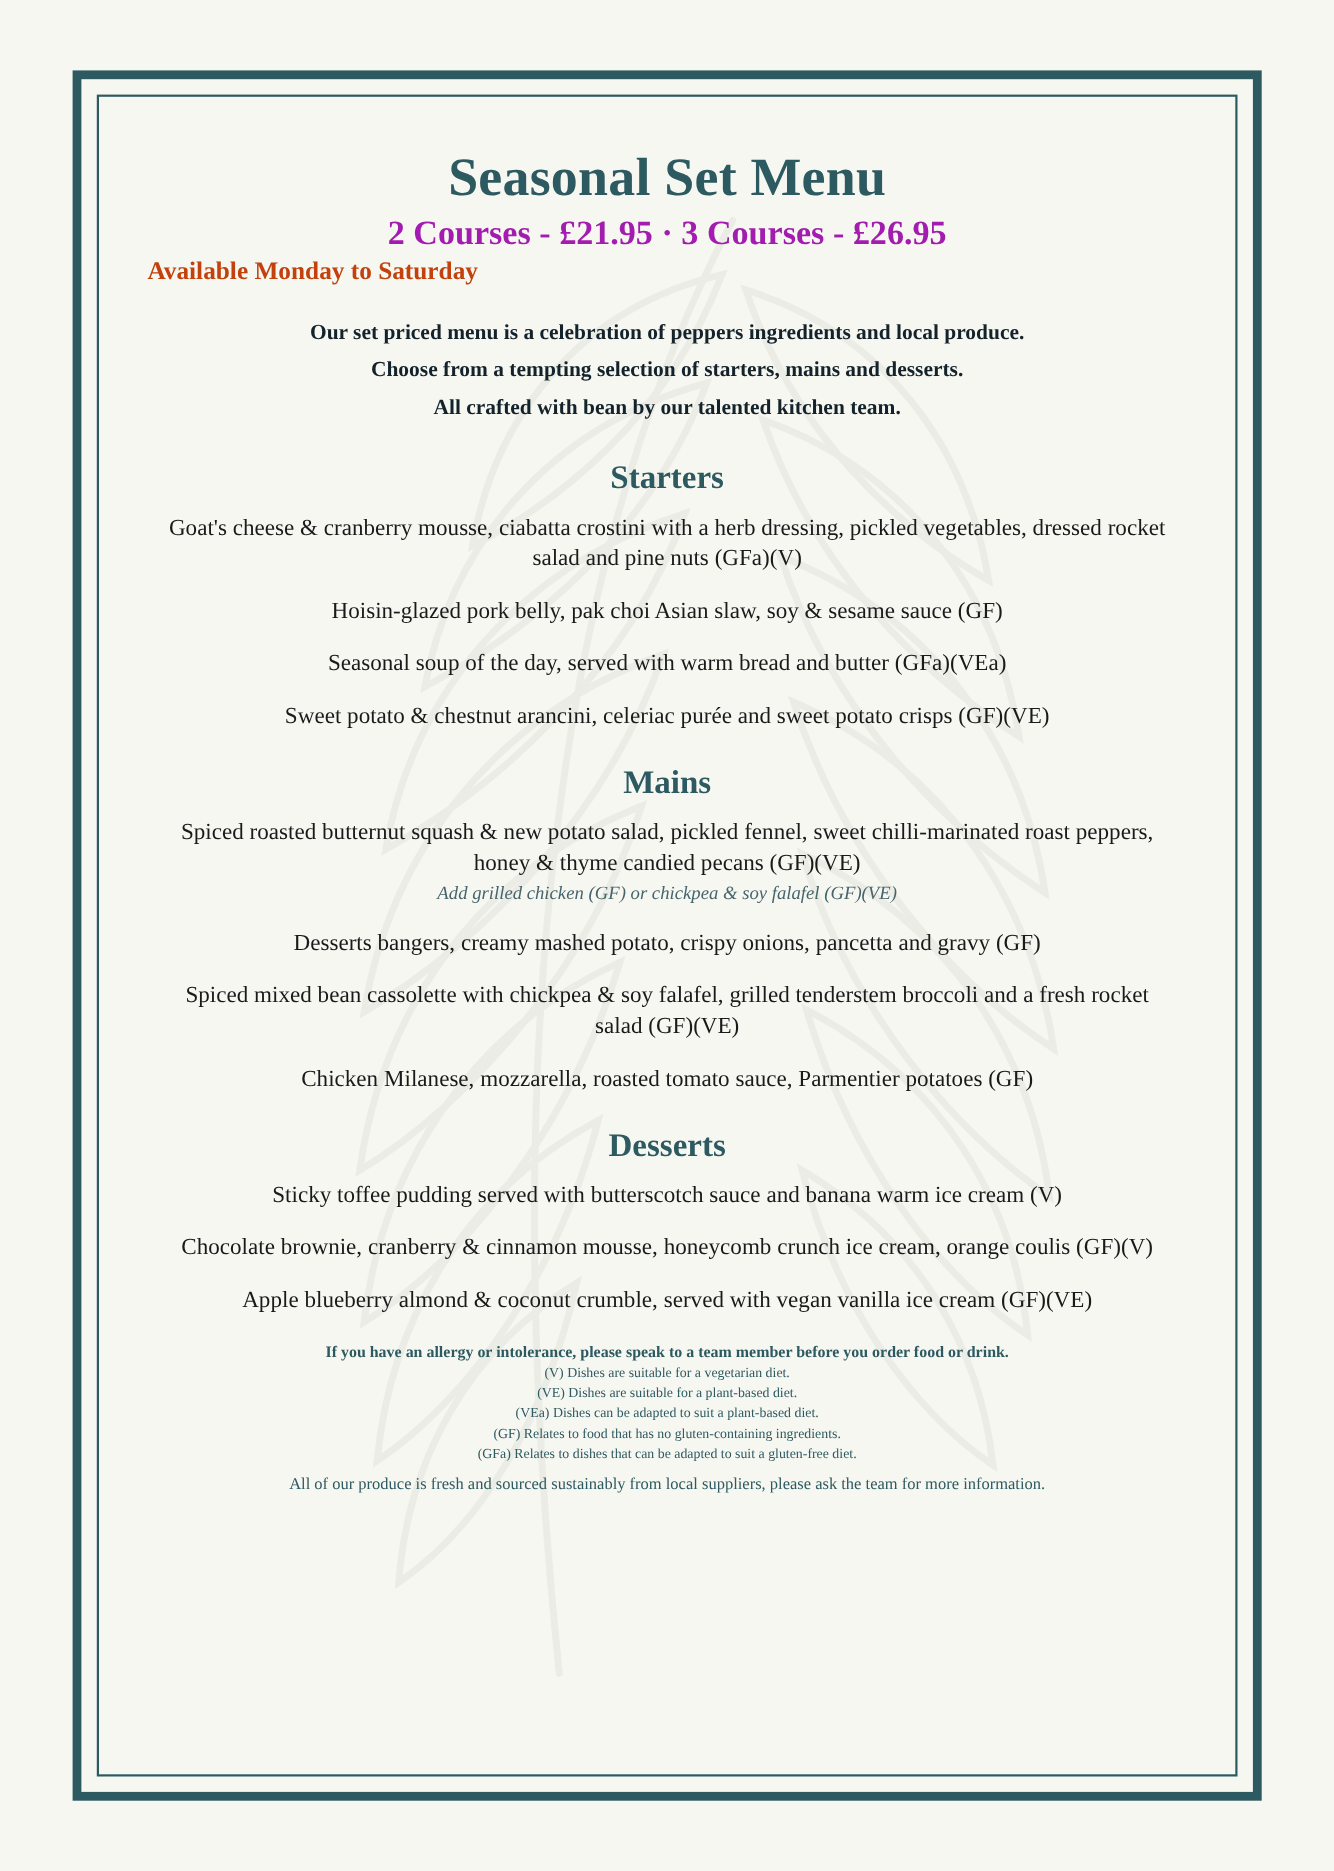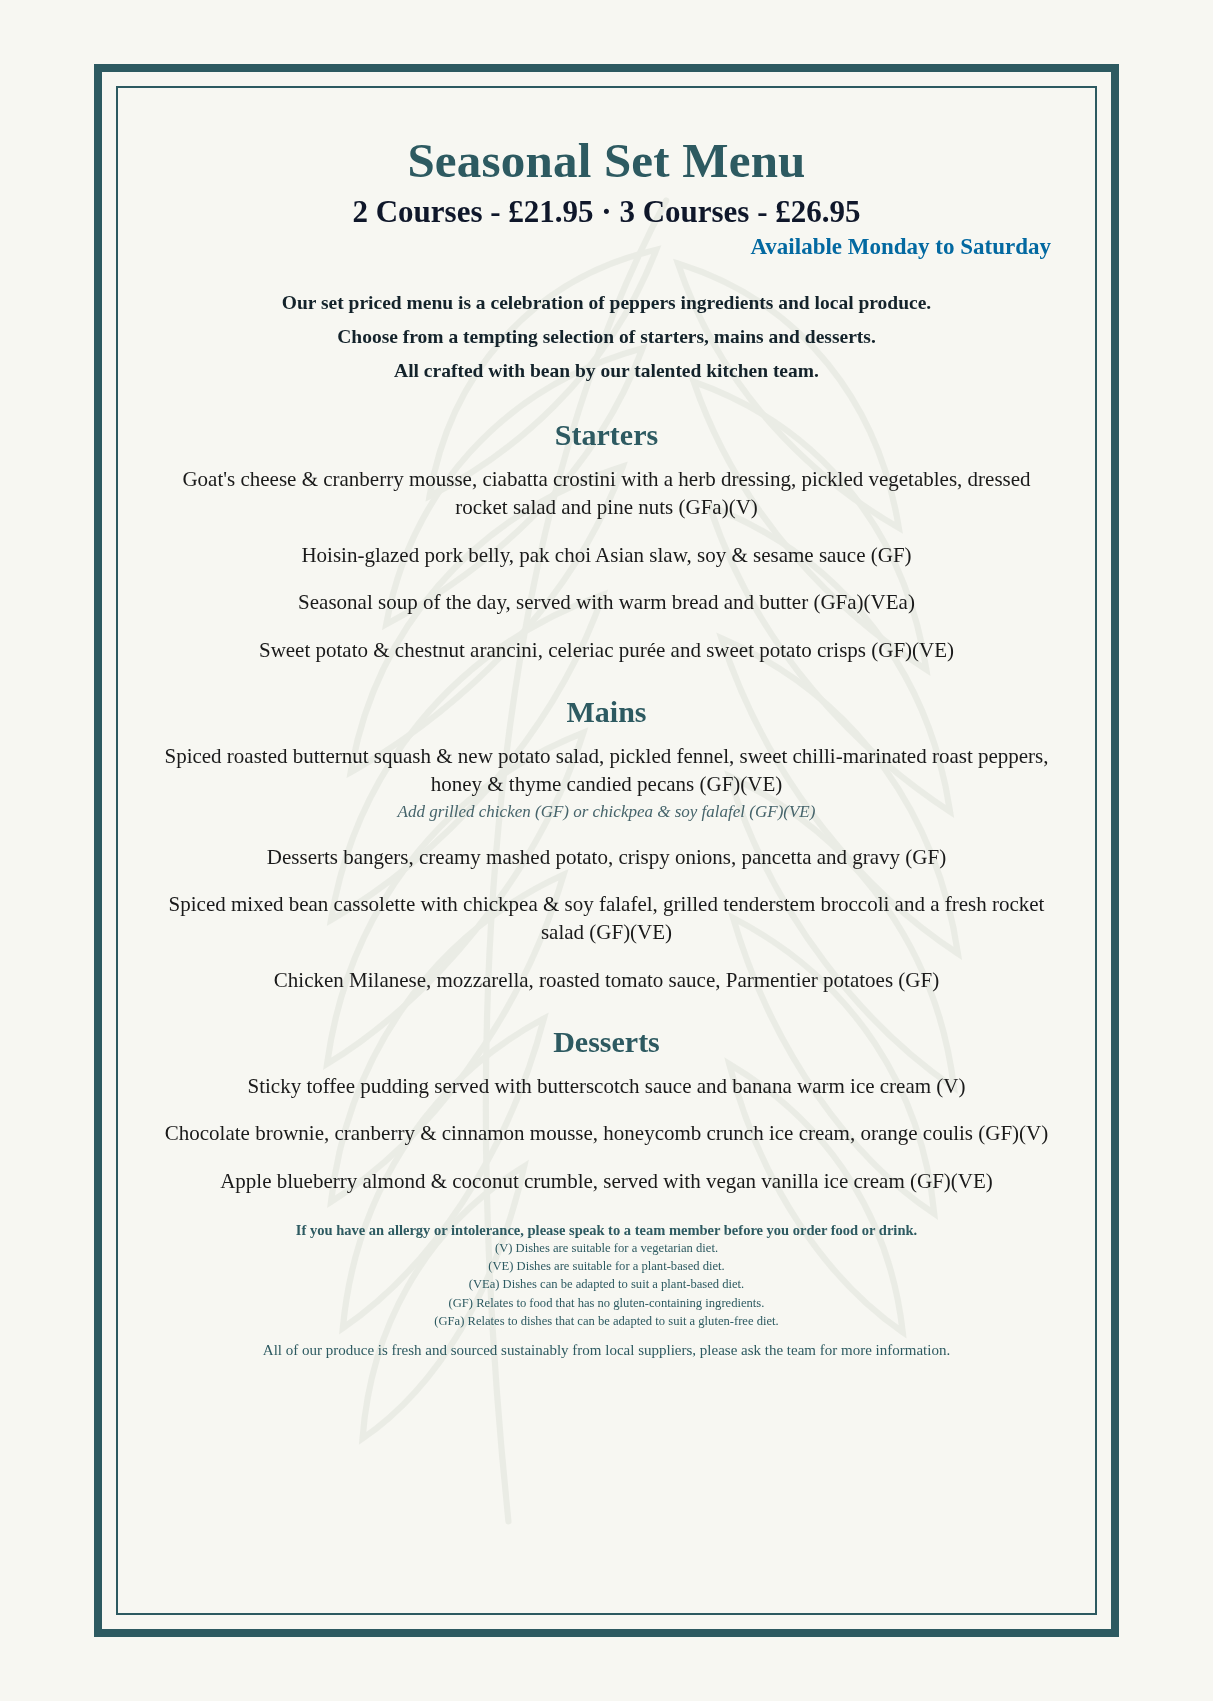--- a/index.html
+++ b/index.html
@@ -13,21 +13,21 @@
     font-family: "Liberation Serif", serif;
     color: #1c1c1c;
     overflow: hidden;
   }
   .page {
     position: relative;
     width: 1213px;
     height: 1701px;
     background: #f7f7f2;
     box-sizing: border-box;
-    padding: 64px 94px;
+    padding: 64px 66px;
   }
   .frame-outer {
     position: relative;
     width: 100%;
     height: 100%;
     border: 8px solid #2d5a61;
     box-sizing: border-box;
     background: #f7f7f2;
     padding: 14px;
   }
@@ -62,28 +62,28 @@
     text-align: center;
     color: #2d5a61;
     font-size: 49px;
     font-weight: bold;
     letter-spacing: 0.2px;
     margin: 16px 0 6px 0;
     line-height: 1.1;
   }
   .price-line {
     text-align: center;
-    color: #0f172a;
+    color: #a21caf;
     font-size: 31px;
     font-weight: bold;
     margin: 2px 0 4px 0;
   }
   .availability {
-    text-align: right;
-    color: #0369a1;
+    text-align: left;
+    color: #c2410c;
     font-size: 23px;
     font-weight: bold;
     margin: 0 0 26px 0;
   }
   .intro {
     text-align: center;
     font-size: 19.5px;
     font-weight: bold;
     color: #14232b;
     line-height: 1.75;

